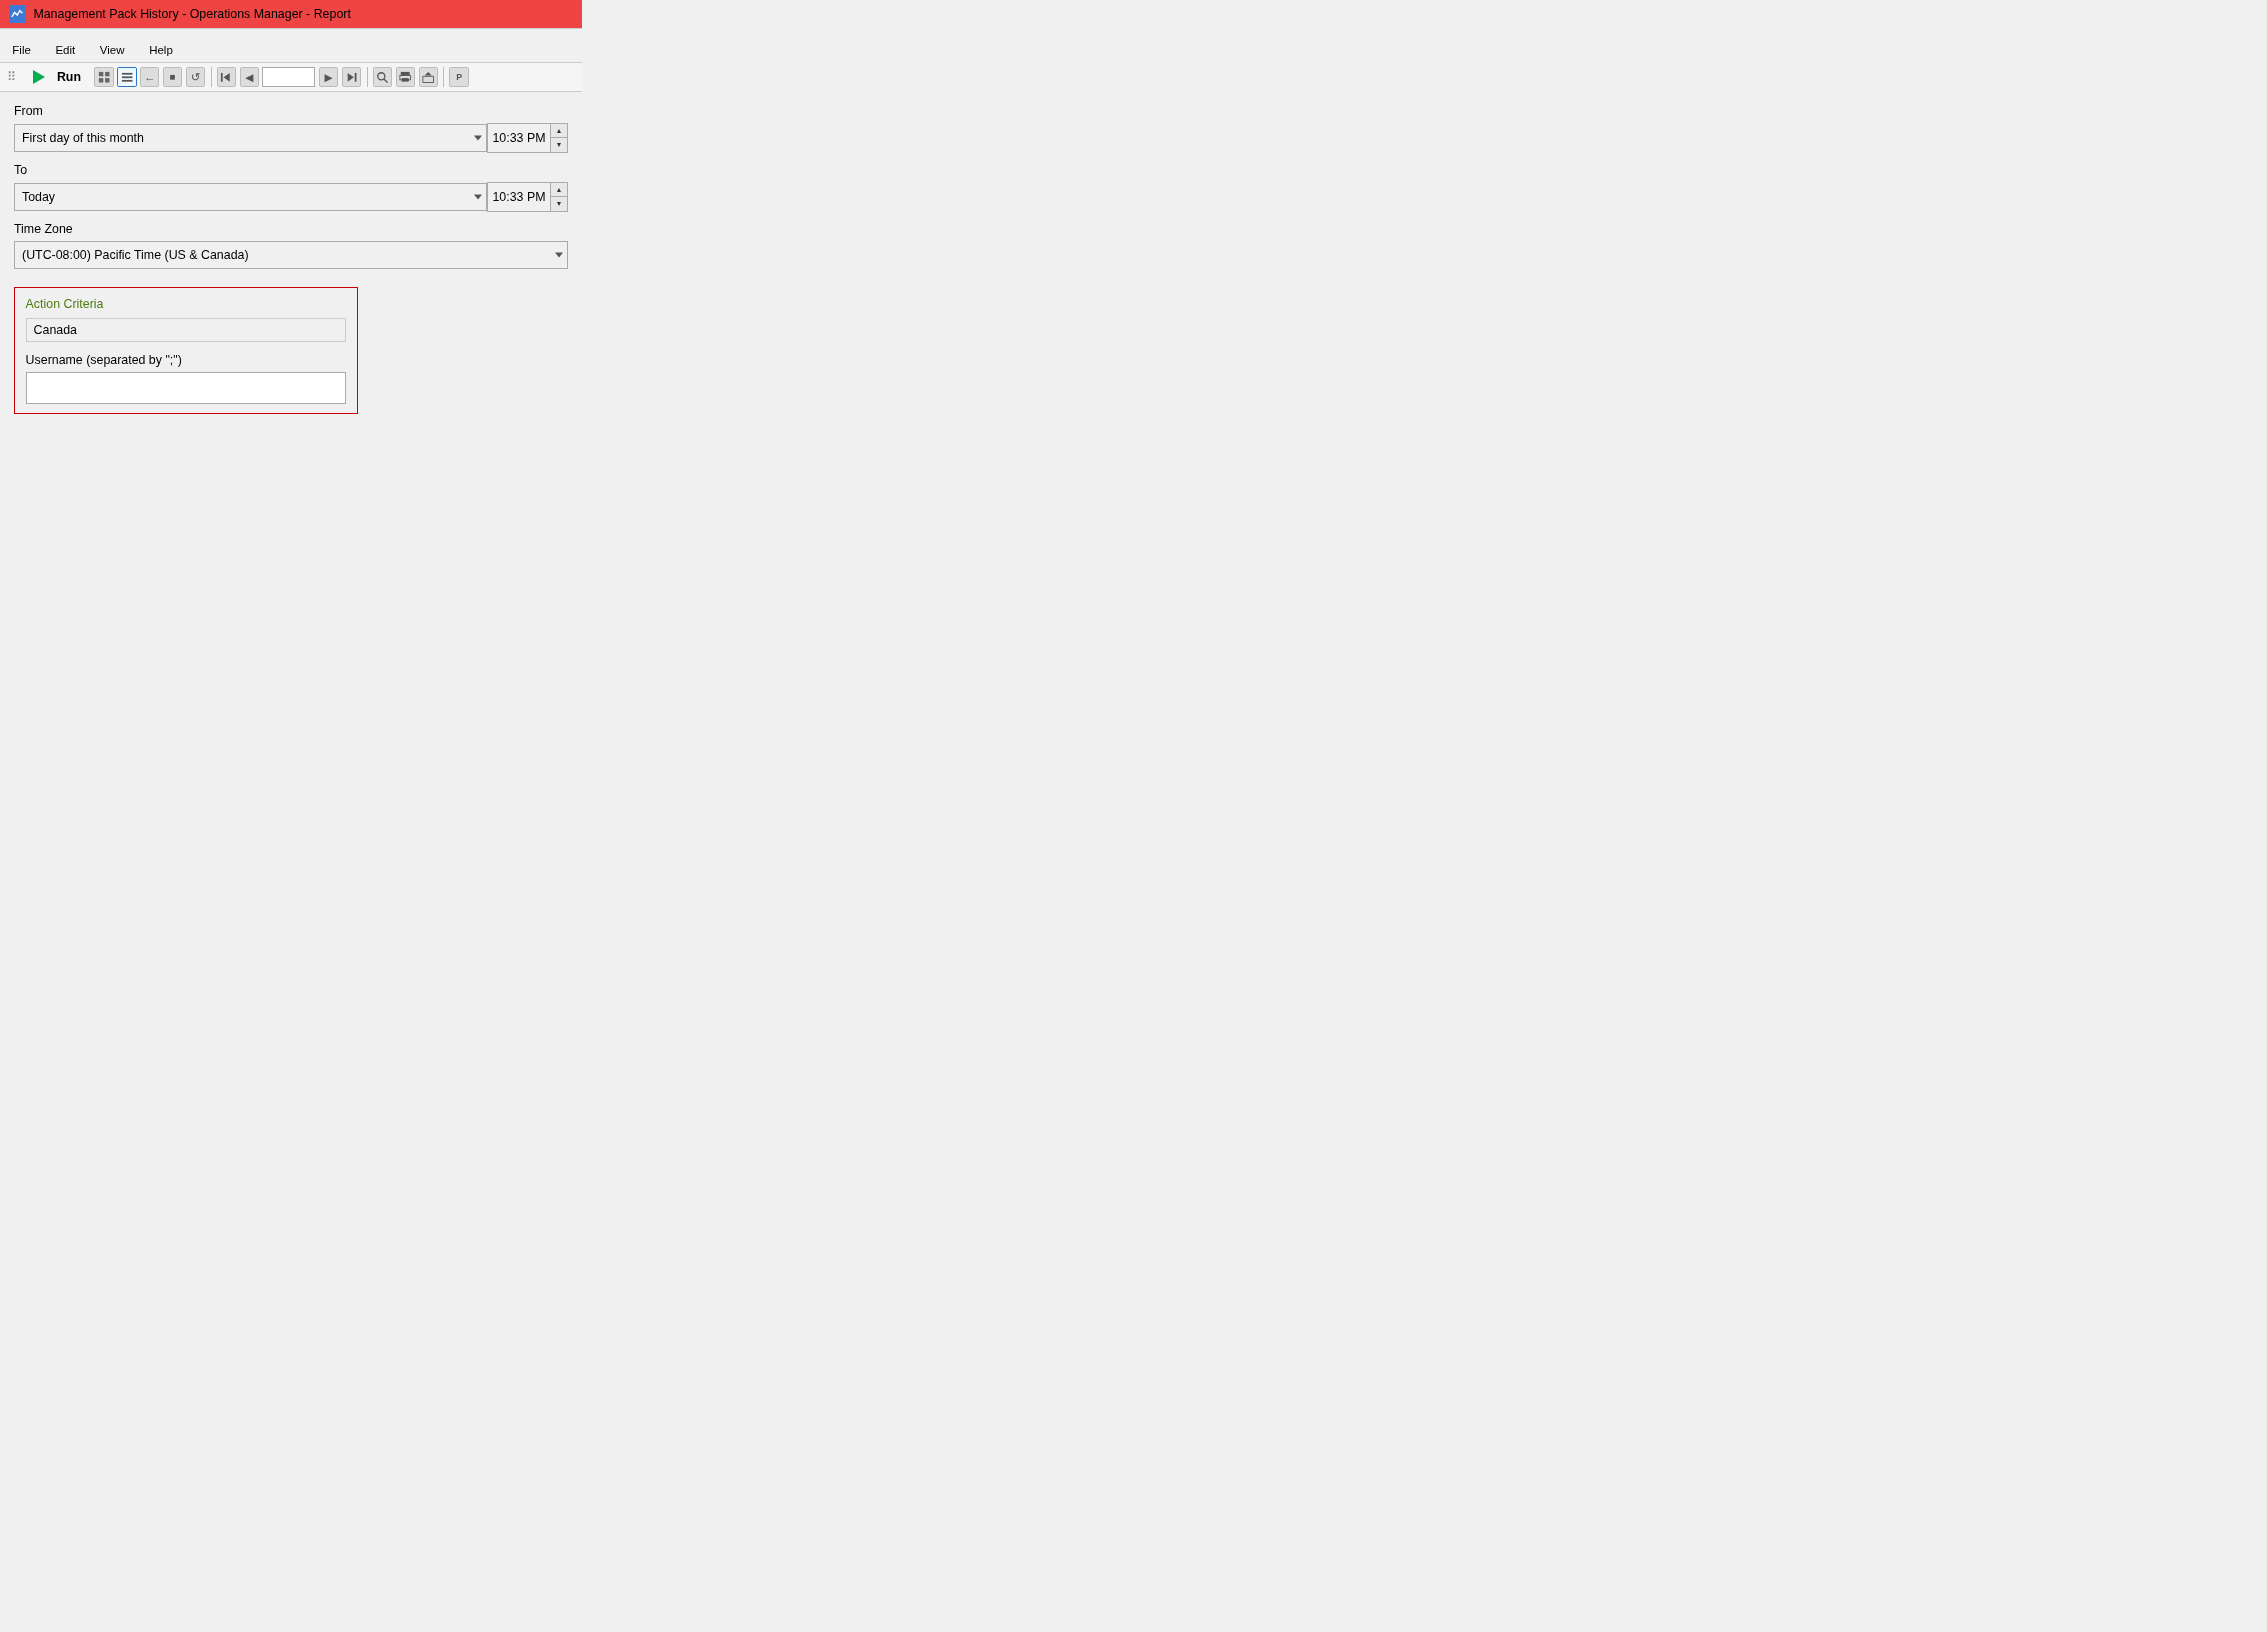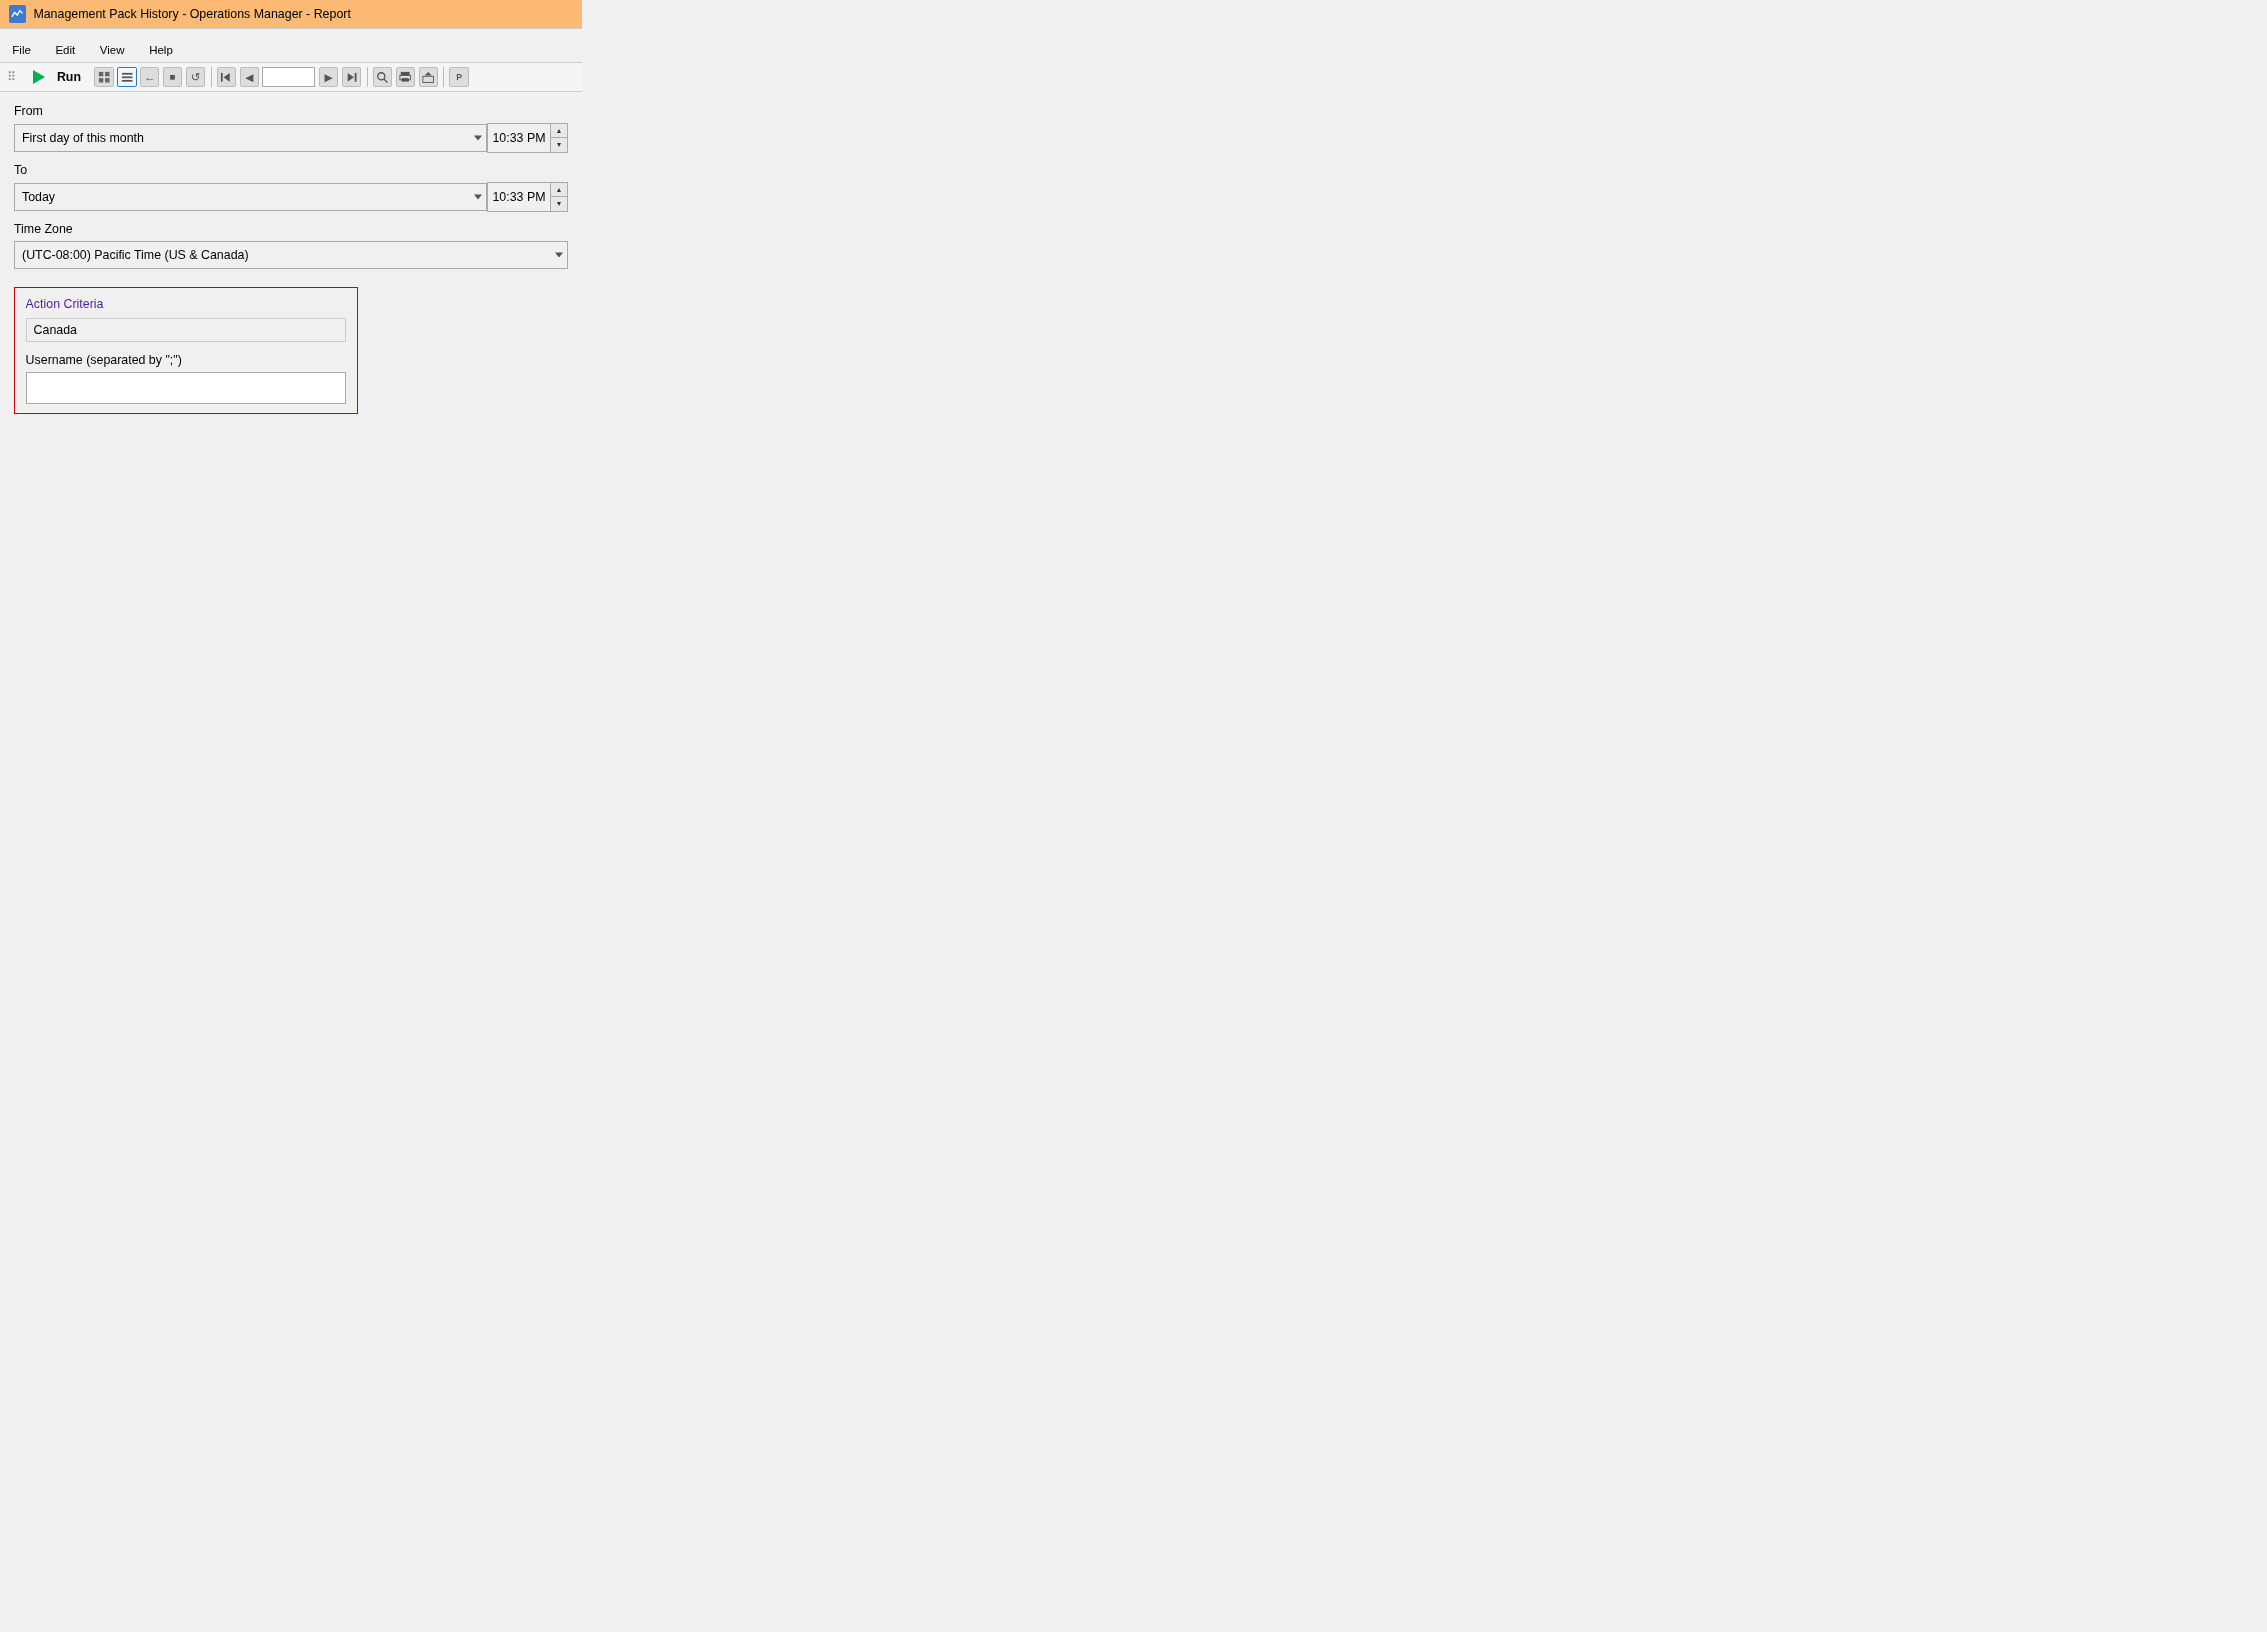--- a/index.html
+++ b/index.html
@@ -5,21 +5,21 @@
     * { box-sizing: border-box; margin: 0; padding: 0; }
     body {
       font-family: 'Segoe UI', Tahoma, sans-serif;
       font-size: 12.4px;
       background: #f0f0f0;
       width: 582px;
     }
 
     
     .title-bar {
-      background: #fdba74;
+      background: #ef4444;
       border-bottom: 0.9px solid #ccc;
       padding: 5.3px 8.8px;
       display: flex;
       align-items: center;
       gap: 7px;
     }
     .title-bar-icon {
       width: 17.6px;
       height: 17.6px;
       background: #3a7bd5;
@@ -203,21 +203,21 @@
     .criteria-section {
       border: 1.8px solid #cc0000;
       background: #f0f0f0;
       padding: 8.8px 10.6px;
       width: 344px;
     }
 
     .criteria-label {
       font-size: 12.4px;
       font-weight: normal;
-      color: #4c1d95;
+      color: #4d7c0f;
       margin-bottom: 7px;
     }
 
     .criteria-value {
       font-size: 12.4px;
       color: #000;
       background: #f0f0f0;
       border: 0.9px solid #ccc;
       padding: 4.4px 7px;
       margin-bottom: 10.6px;

